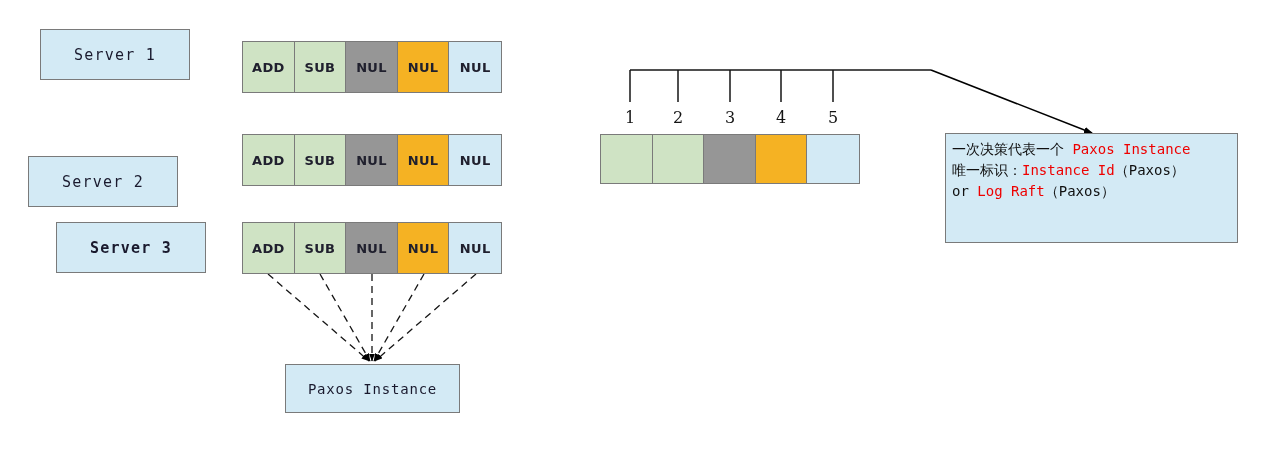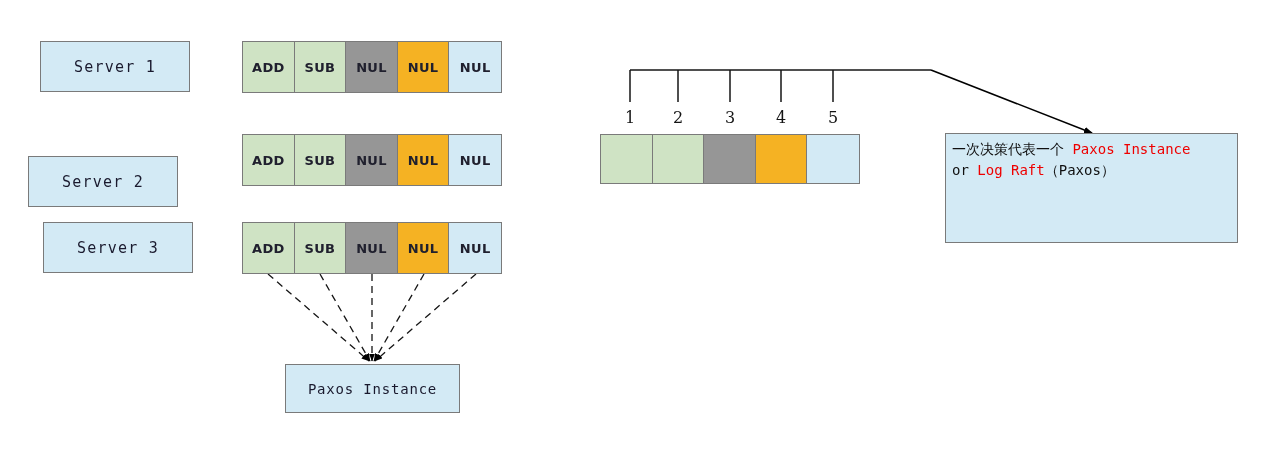--- a/index.html
+++ b/index.html
@@ -149,27 +149,27 @@
     <line x1="630" y1="70" x2="630" y2="102"></line>
     <line x1="678" y1="70" x2="678" y2="102"></line>
     <line x1="730" y1="70" x2="730" y2="102"></line>
     <line x1="781" y1="70" x2="781" y2="102"></line>
     <line x1="833" y1="70" x2="833" y2="102"></line>
   </g>
 
   <line x1="931" y1="70" x2="1092" y2="133" stroke="#000000" stroke-width="1.6" marker-end="url(#arrowSolid)"></line>
 </svg>
 
-<div class="abs server-box" style="left:40px; top:41px;">
+<div class="abs server-box" style="left:40px; top:29px;">
   <span>Server 1</span>
 </div>
 <div class="abs server-box" style="left:28px; top:134px;margin-top:22px;">
   <span>Server 2</span>
 </div>
-<div class="abs server-box" style="left:43px; top:222px;">
+<div class="abs server-box" style="left:56px; top:222px;font-weight:bold;">
   <span>Server 3</span>
 </div>
 
 <div class="abs log-row" style="left:242px; top:41px;">
   <div class="log-cell c-green">ADD</div>
   <div class="log-cell c-green">SUB</div>
   <div class="log-cell c-gray">NUL</div>
   <div class="log-cell c-orange">NUL</div>
   <div class="log-cell c-blue">NUL</div>
 </div>
@@ -203,14 +203,15 @@
 <div class="abs index-row" style="left:600px; top:134px;">
   <div class="index-cell c-green"></div>
   <div class="index-cell c-green"></div>
   <div class="index-cell c-gray"></div>
   <div class="index-cell c-orange"></div>
   <div class="index-cell c-blue"></div>
 </div>
 
 <div class="abs note-box">
   <div class="note-line"><span>一次决策代表一个 </span><span class="hl">Paxos Instance</span></div>
+  <div class="note-line"><span>唯一标识：</span><span class="hl">Instance Id</span><span>（Paxos）</span></div>
   <div class="note-line"><span>or </span><span class="hl">Log Raft</span><span>（Paxos）</span></div>
 </div>
 
 </body></html>

